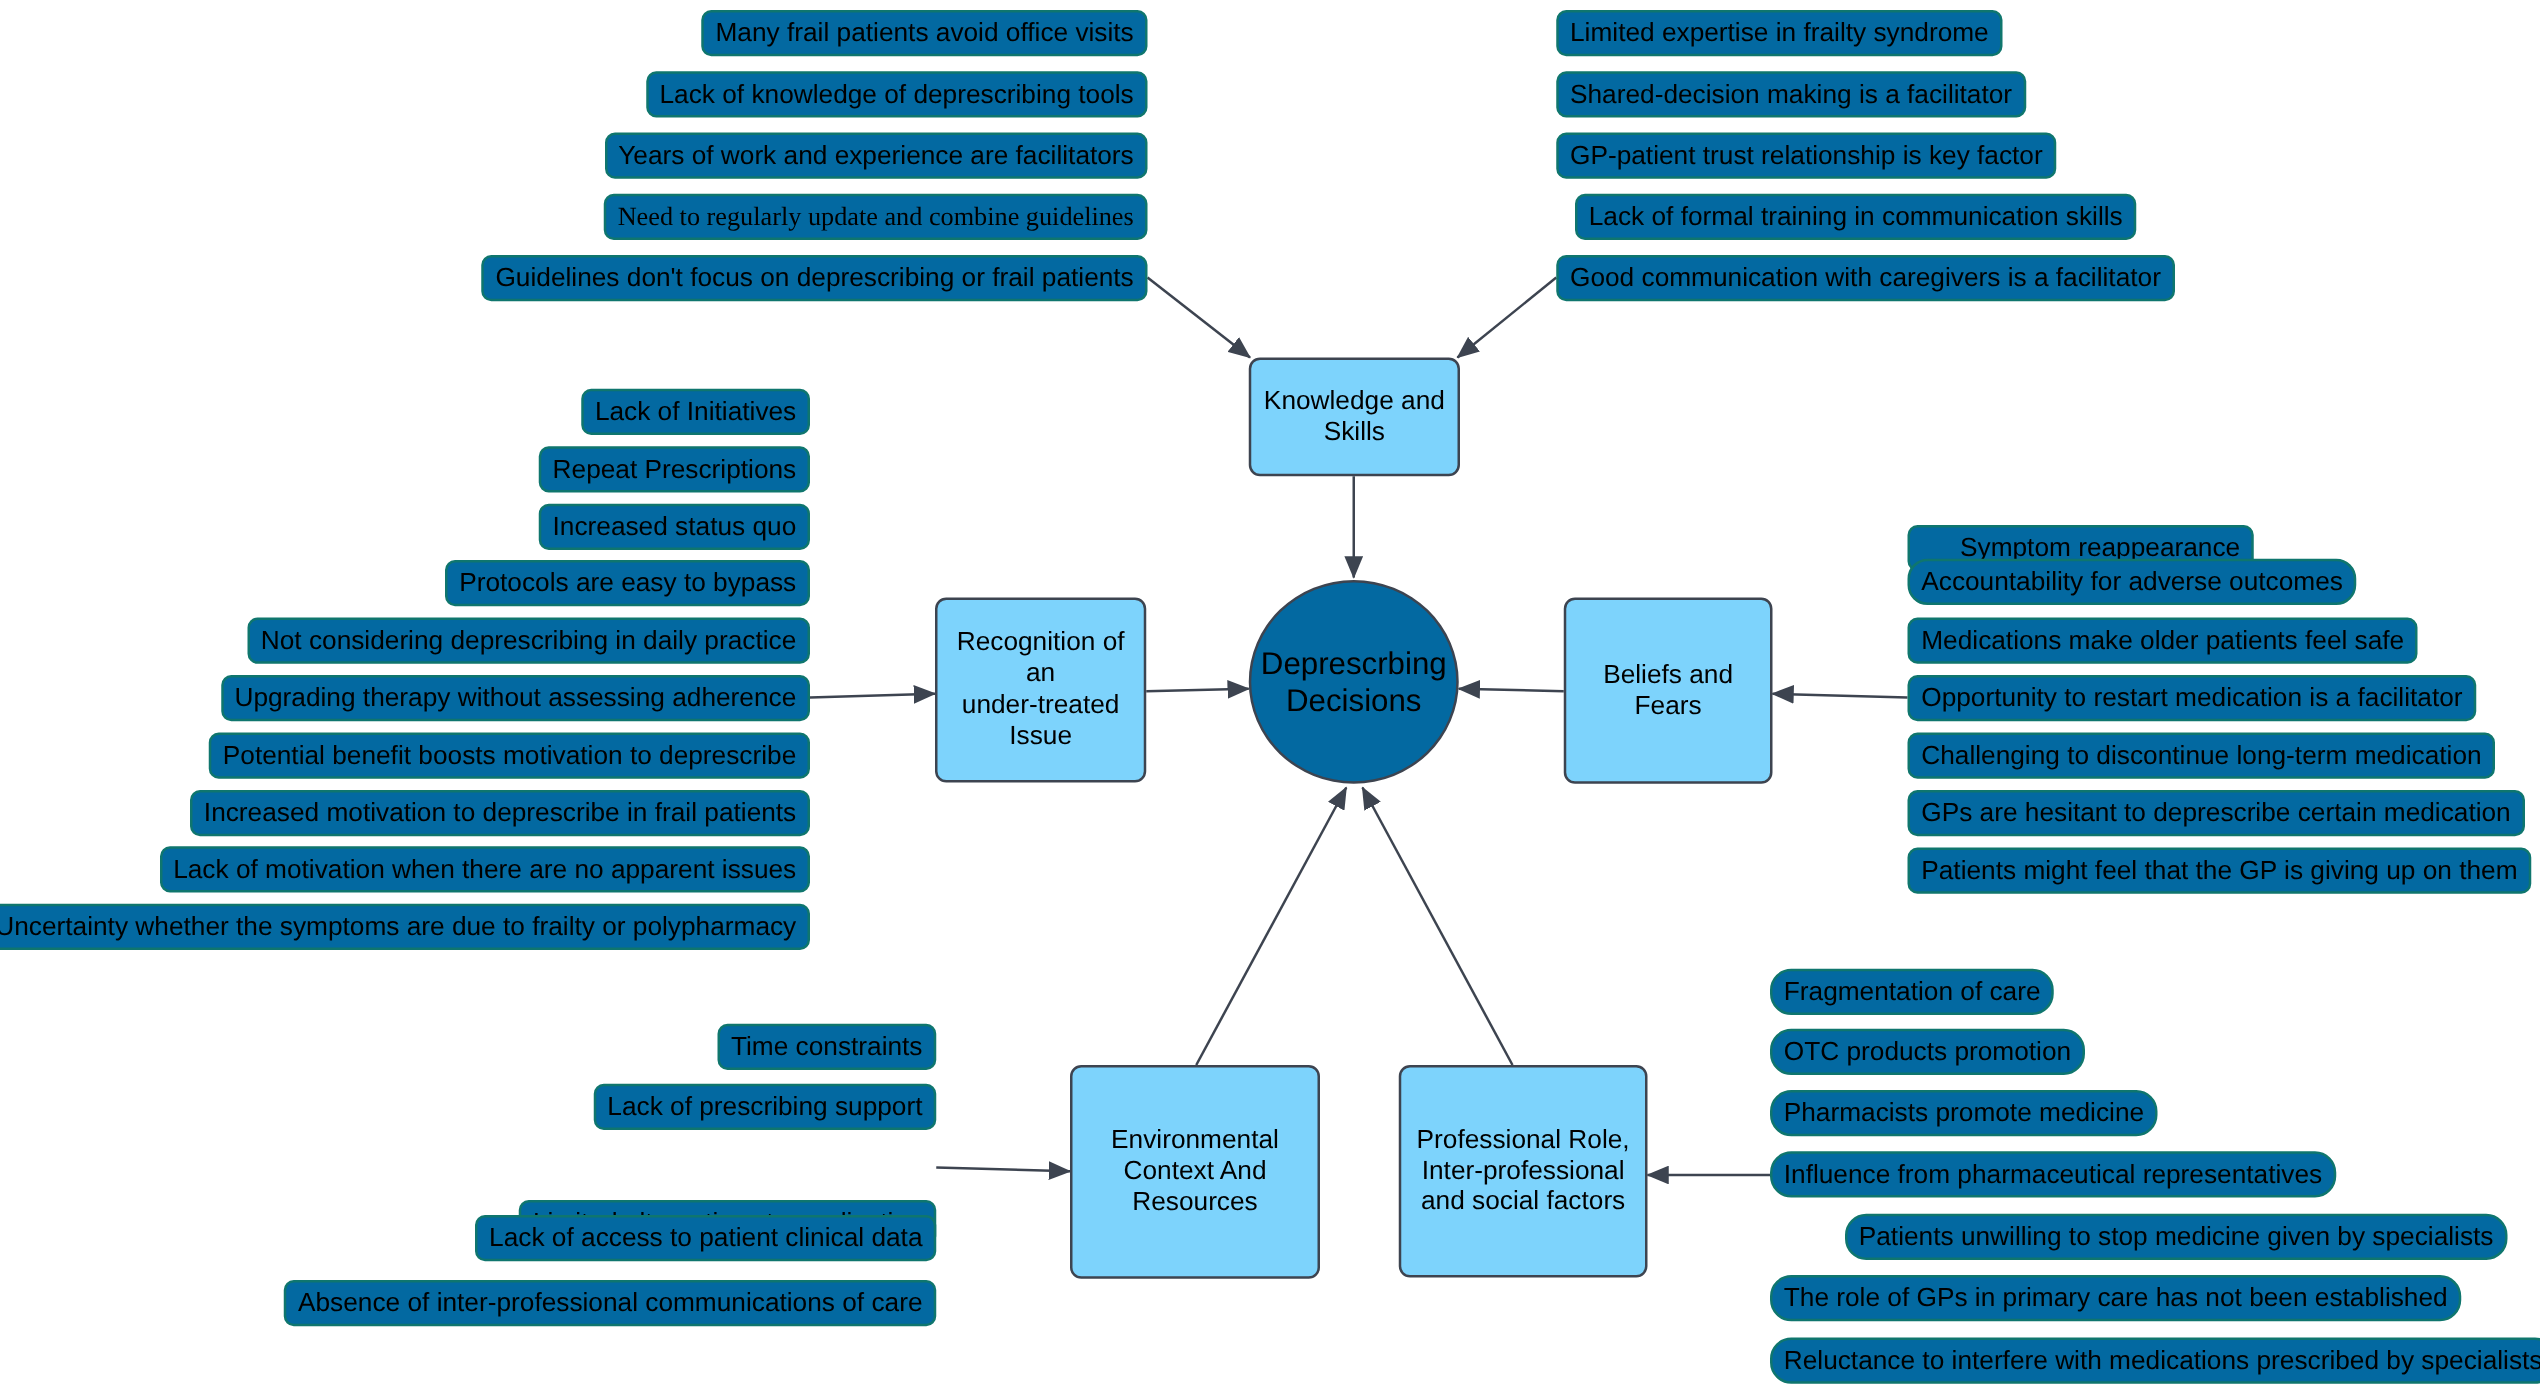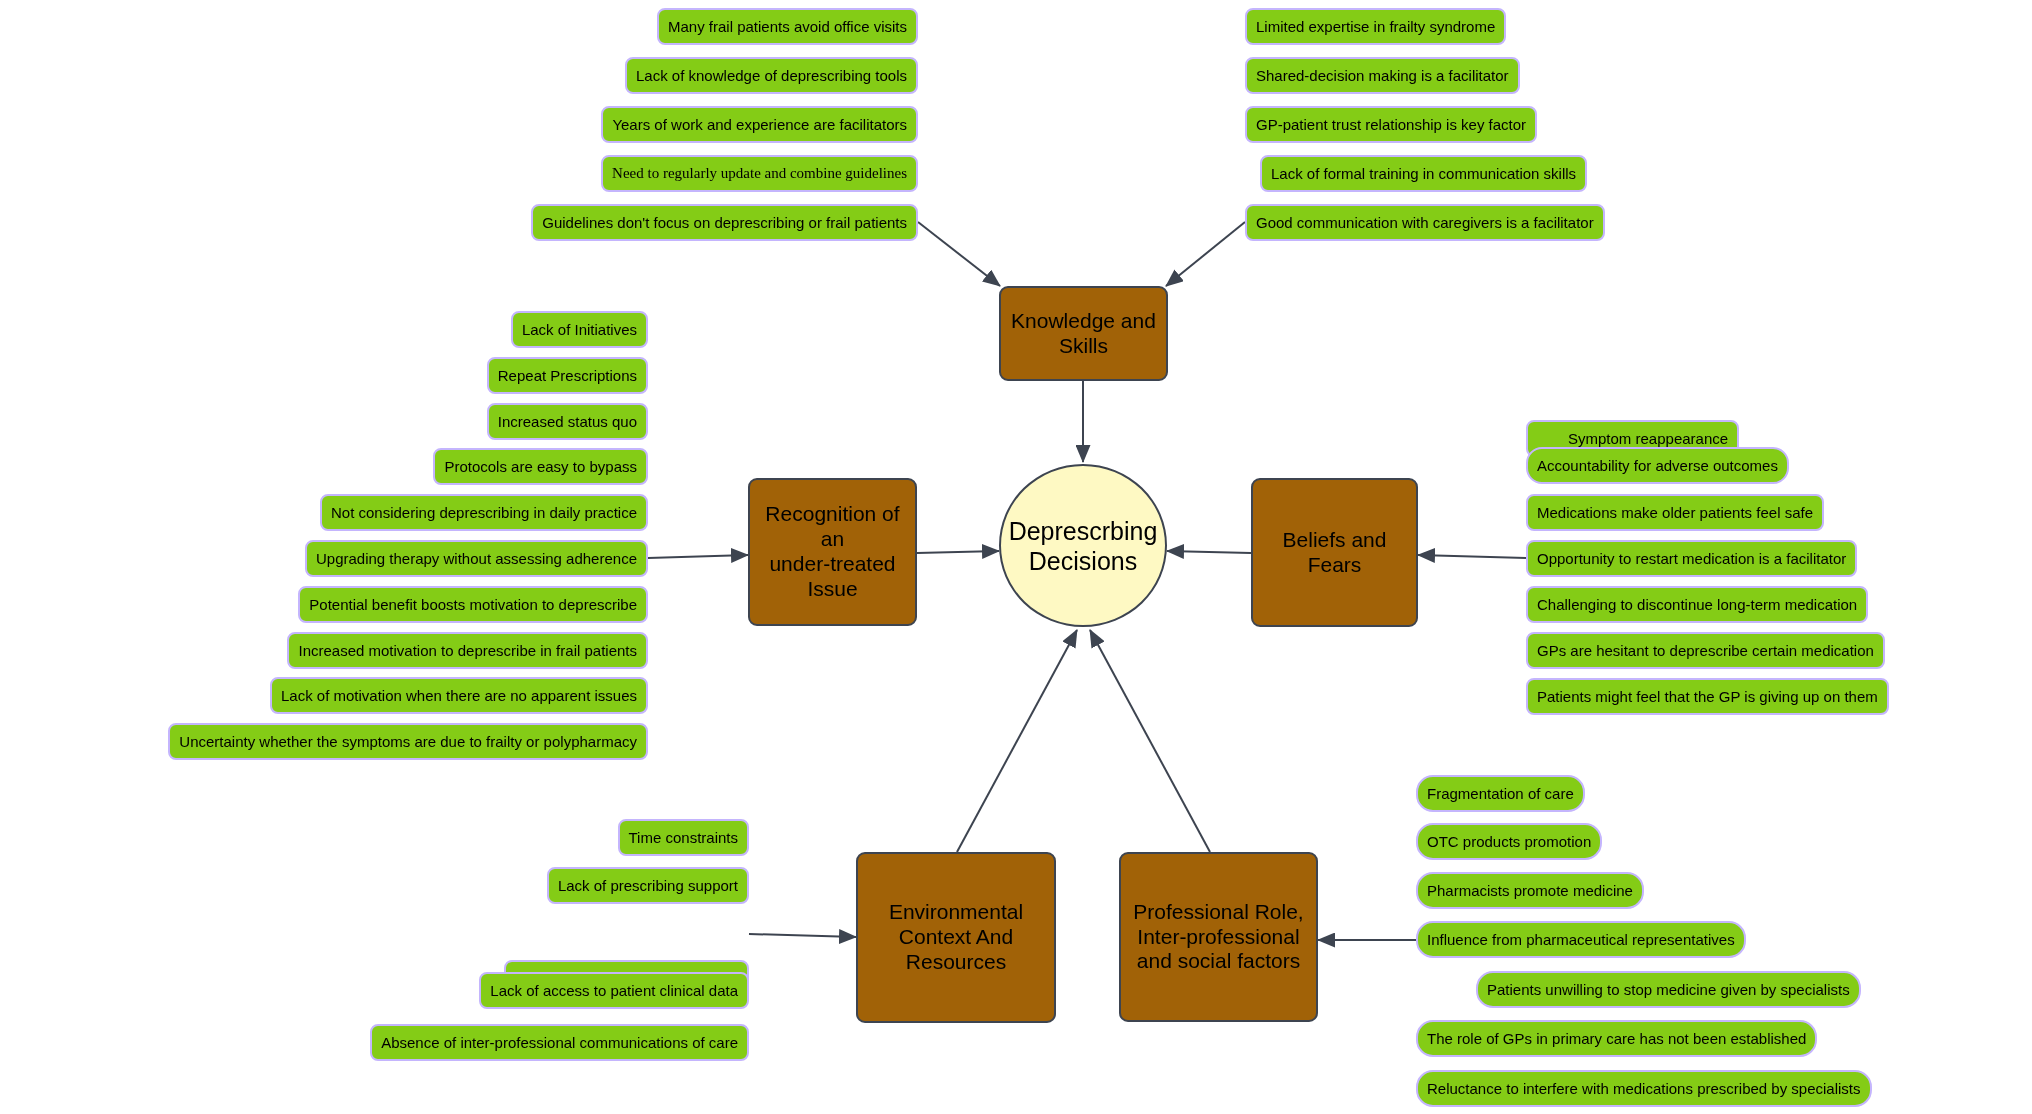--- a/index.html
+++ b/index.html
@@ -22,56 +22,56 @@
     width: 2032px;
     height: 1114px;
     pointer-events: none;
   }
   .leaf-box {
     position: absolute;
     display: flex;
     align-items: center;
     height: 37px;
     padding: 0 9px;
-    border: 2px solid #c4b5fd;
-    background: #84cc16;
+    border: 2px solid #0f766e;
+    background: #0369a1;
     color: #000000;
-    font-size: 15px;
+    font-size: 21px;
     white-space: nowrap;
     box-sizing: border-box;
     border-radius: 8px;
   }
   .leaf-box.round {
     border-radius: 17px;
   }
   .category-node {
     position: absolute;
     display: flex;
     align-items: center;
     justify-content: center;
     border: 2px solid #3d4450;
-    background: #a16207;
+    background: #7dd3fc;
     border-radius: 9px;
     box-sizing: border-box;
   }
   .node-label {
     display: block;
     white-space: pre-line;
     text-align: center;
     color: #000000;
     font-size: 21px;
     line-height: 1.18;
   }
   .center-node {
     position: absolute;
     display: flex;
     align-items: center;
     justify-content: center;
     border: 2px solid #3d4450;
-    background: #fef9c3;
+    background: #0369a1;
     border-radius: 50%;
     box-sizing: border-box;
   }
   .center-node .node-label {
     font-size: 25px;
     line-height: 1.2;
   }
 </style>
 </head>
 <body>

